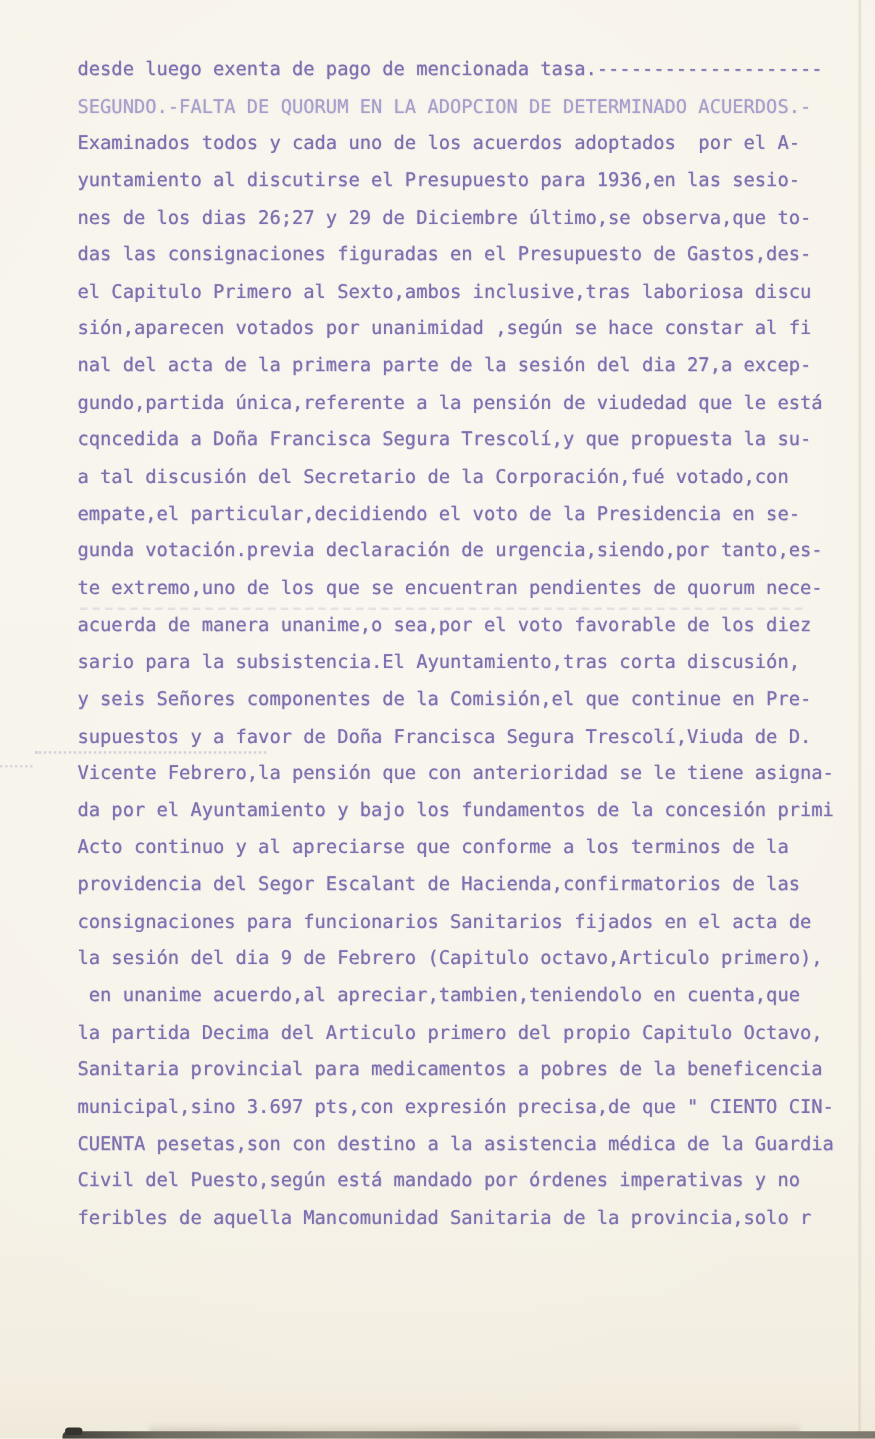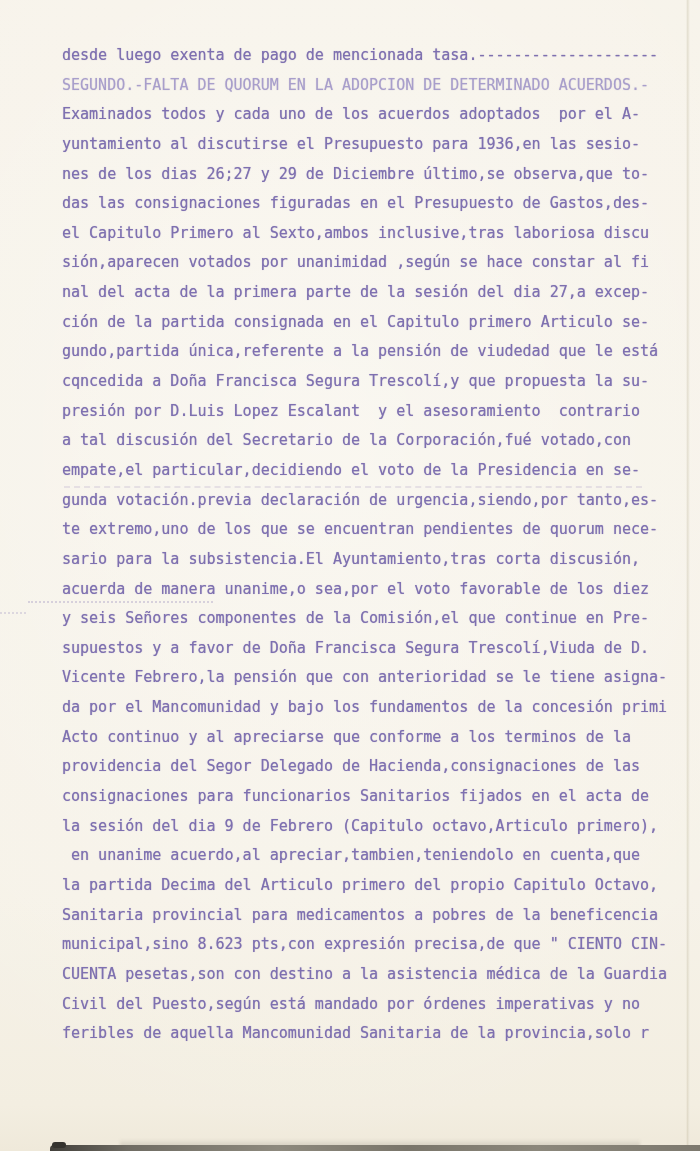--- a/index.html
+++ b/index.html
@@ -122,42 +122,40 @@
   <div class="text-block" id="doc-text">
       <div class="line">desde luego exenta de pago de mencionada tasa.--------------------</div>
       <div class="line faded">SEGUNDO.-FALTA DE QUORUM EN LA ADOPCION DE DETERMINADO ACUERDOS.-</div>
       <div class="line">Examinados todos y cada uno de los acuerdos adoptados  por el A-</div>
       <div class="line">yuntamiento al discutirse el Presupuesto para 1936,en las sesio-</div>
       <div class="line">nes de los dias 26;27 y 29 de Diciembre último,se observa,que to-</div>
       <div class="line">das las consignaciones figuradas en el Presupuesto de Gastos,des-</div>
       <div class="line">el Capitulo Primero al Sexto,ambos inclusive,tras laboriosa discu</div>
       <div class="line">sión,aparecen votados por unanimidad ,según se hace constar al fi</div>
       <div class="line">nal del acta de la primera parte de la sesión del dia 27,a excep-</div>
-      <div class="line">ción de la partida consignada en el Capitulo primero Articulo se-</div>
       <div class="line">gundo,partida única,referente a la pensión de viudedad que le está</div>
       <div class="line">cqncedida a Doña Francisca Segura Trescolí,y que propuesta la su-</div>
-      <div class="line">presión por D.Luis Lopez Escalant  y el asesoramiento  contrario</div>
       <div class="line">a tal discusión del Secretario de la Corporación,fué votado,con</div>
       <div class="line">empate,el particular,decidiendo el voto de la Presidencia en se-</div>
       <div class="line">gunda votación.previa declaración de urgencia,siendo,por tanto,es-</div>
       <div class="line">te extremo,uno de los que se encuentran pendientes de quorum nece-</div>
+      <div class="line">acuerda de manera unanime,o sea,por el voto favorable de los diez</div>
       <div class="line">sario para la subsistencia.El Ayuntamiento,tras corta discusión,</div>
-      <div class="line">acuerda de manera unanime,o sea,por el voto favorable de los diez</div>
       <div class="line">y seis Señores componentes de la Comisión,el que continue en Pre-</div>
       <div class="line">supuestos y a favor de Doña Francisca Segura Trescolí,Viuda de D.</div>
       <div class="line">Vicente Febrero,la pensión que con anterioridad se le tiene asigna-</div>
-      <div class="line">da por el Mancomunidad y bajo los fundamentos de la concesión primi</div>
+      <div class="line">da por el Ayuntamiento y bajo los fundamentos de la concesión primi</div>
       <div class="line">Acto continuo y al apreciarse que conforme a los terminos de la</div>
-      <div class="line">providencia del Segor Delegado de Hacienda,consignaciones de las</div>
+      <div class="line">providencia del Segor Escalant de Hacienda,confirmatorios de las</div>
       <div class="line">consignaciones para funcionarios Sanitarios fijados en el acta de</div>
       <div class="line">la sesión del dia 9 de Febrero (Capitulo octavo,Articulo primero),</div>
       <div class="line"> en unanime acuerdo,al apreciar,tambien,teniendolo en cuenta,que</div>
       <div class="line">la partida Decima del Articulo primero del propio Capitulo Octavo,</div>
       <div class="line">Sanitaria provincial para medicamentos a pobres de la beneficencia</div>
-      <div class="line">municipal,sino 8.623 pts,con expresión precisa,de que " CIENTO CIN-</div>
+      <div class="line">municipal,sino 3.697 pts,con expresión precisa,de que " CIENTO CIN-</div>
       <div class="line">CUENTA pesetas,son con destino a la asistencia médica de la Guardia</div>
       <div class="line">Civil del Puesto,según está mandado por órdenes imperativas y no</div>
       <div class="line">feribles de aquella Mancomunidad Sanitaria de la provincia,solo r</div>
     </div>
 
   <div class="crease"></div>
   <div class="bottom-shadow"></div>
   <div class="bottom-edge"></div>
 </div>
 

